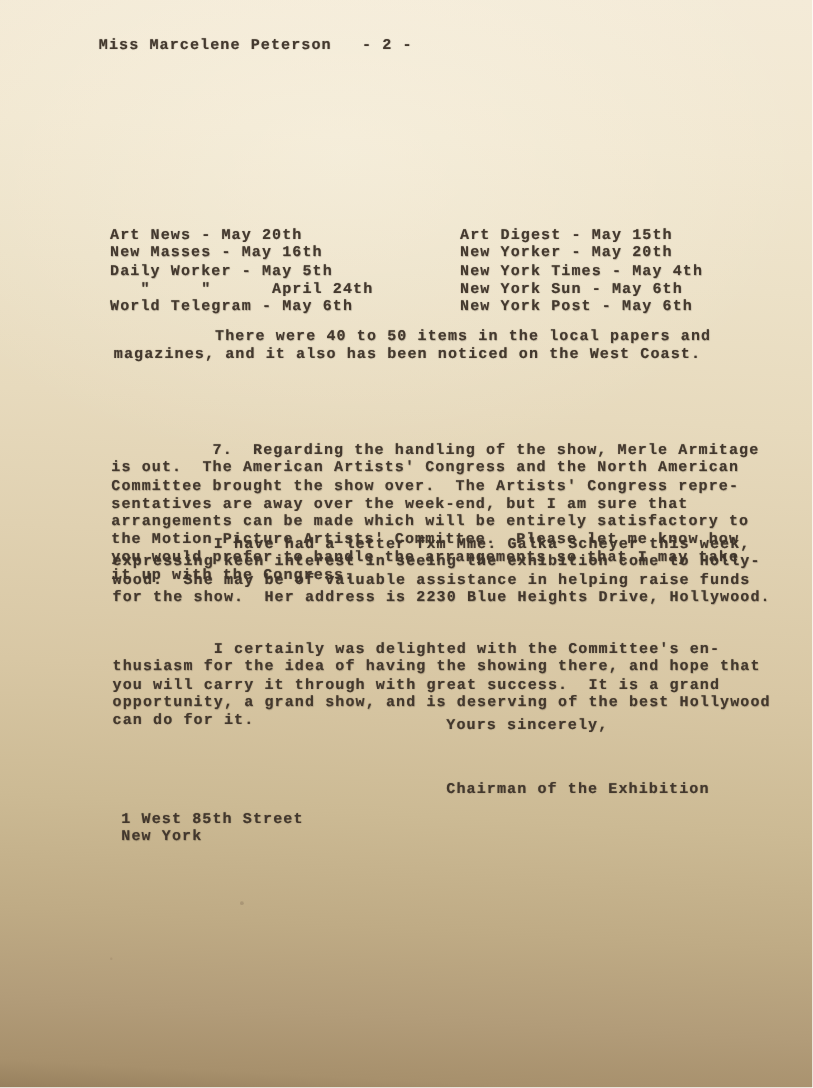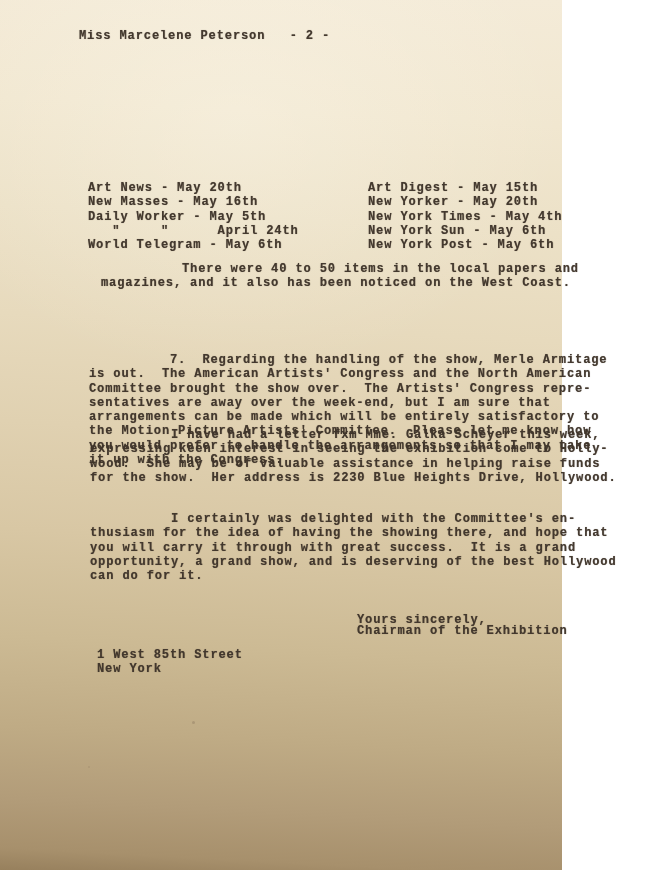--- a/index.html
+++ b/index.html
@@ -1,21 +1,21 @@
 <!DOCTYPE html>
 <html><head>
 <meta charset="utf-8">
 <style>
   html, body { margin: 0; padding: 0; }
   body {
     width: 650px; height: 870px; overflow: hidden;
     font-family: "Liberation Mono", "DejaVu Sans Mono", monospace;
   }
   .paper {
-    position: relative; width: 562px; height: 870px;
+    position: relative; width: 650px; height: 870px;
     background:
       radial-gradient(ellipse 90% 45% at 42% 14%, rgba(255,252,242,0.30), rgba(255,252,242,0) 65%),
       linear-gradient(183deg,
         #f4ebd8 0%, #f1e7d0 14%, #ece1c7 26%, #e7dabd 38%,
         #e0d1b1 50%, #d8c7a4 62%, #ccba94 74%, #bfab85 84%,
         #b29c79 92%, #a7906c 97.5%, #97805d 100%);
   }
   .typed {
     position: absolute;
     white-space: pre;
@@ -44,21 +44,21 @@
 Daily Worker - May 5th
    "     "      April 24th
 World Telegram - May 6th</div>
 
   <div class="typed" style="left:368px; top:181px;">Art Digest - May 15th
 New Yorker - May 20th
 New York Times - May 4th
 New York Sun - May 6th
 New York Post - May 6th</div>
 
-  <div class="typed" style="left:101px; top:262px;">          There were 40 to 50 items in the local papers and
+  <div class="typed" style="left:91px; top:262px;">          There were 40 to 50 items in the local papers and
 magazines, and it also has been noticed on the West Coast.</div>
 
   <div class="typed" style="left:89px; top:305px;margin-top:48px;">          7.  Regarding the handling of the show, Merle Armitage
 is out.  The American Artists' Congress and the North American
 Committee brought the show over.  The Artists' Congress repre-
 sentatives are away over the week-end, but I am sure that
 arrangements can be made which will be entirely satisfactory to
 the Motion Picture Artists' Committee.  Please let me know how
 you would prefer to handle the arrangements so that I may take
 it up with the Congress.</div>
@@ -67,21 +67,21 @@
 expressing keen interest in seeing the exhibition come to Holly-
 wood.  She may be of valuable assistance in helping raise funds
 for the show.  Her address is 2230 Blue Heights Drive, Hollywood.</div>
 
   <div class="typed" style="left:90px; top:512px;">          I certainly was delighted with the Committee's en-
 thusiasm for the idea of having the showing there, and hope that
 you will carry it through with great success.  It is a grand
 opportunity, a grand show, and is deserving of the best Hollywood
 can do for it.</div>
 
-  <div class="typed" style="left:357px; top:573px;margin-top:40px;">Yours sincerely,</div>
+  <div class="typed" style="left:357px; top:573px;">Yours sincerely,</div>
 
   <div class="typed" style="left:357px; top:624px;">Chairman of the Exhibition</div>
 
   <div class="typed" style="left:97px; top:648px;">1 West 85th Street
 New York</div>
 
   <div class="speck" style="left:192px; top:721px; width:3px; height:3px;"></div>
   <div class="speck" style="left:88px; top:766px; width:2px; height:2px; opacity:.6;"></div>
 
 </div>

